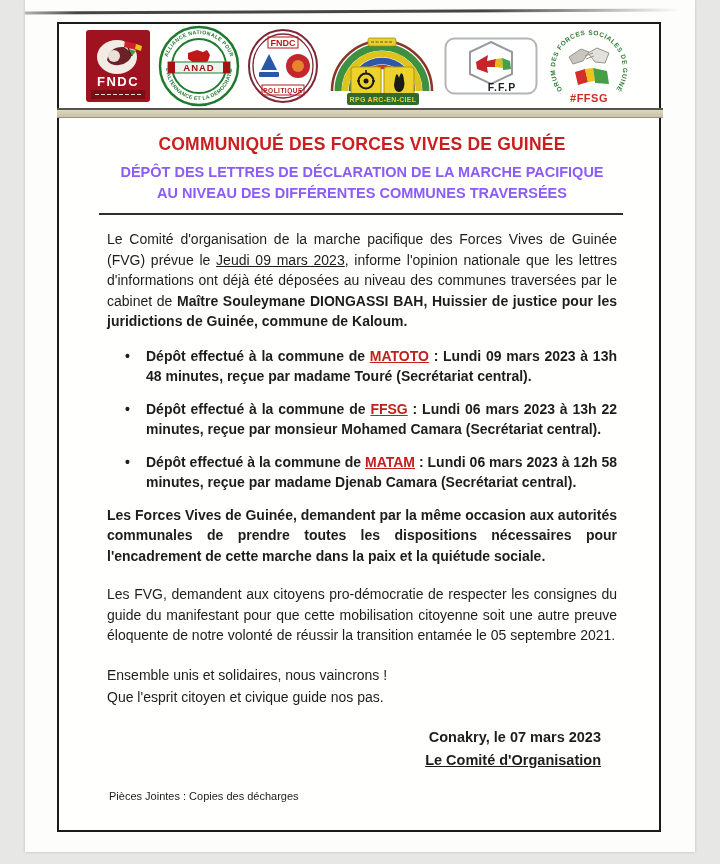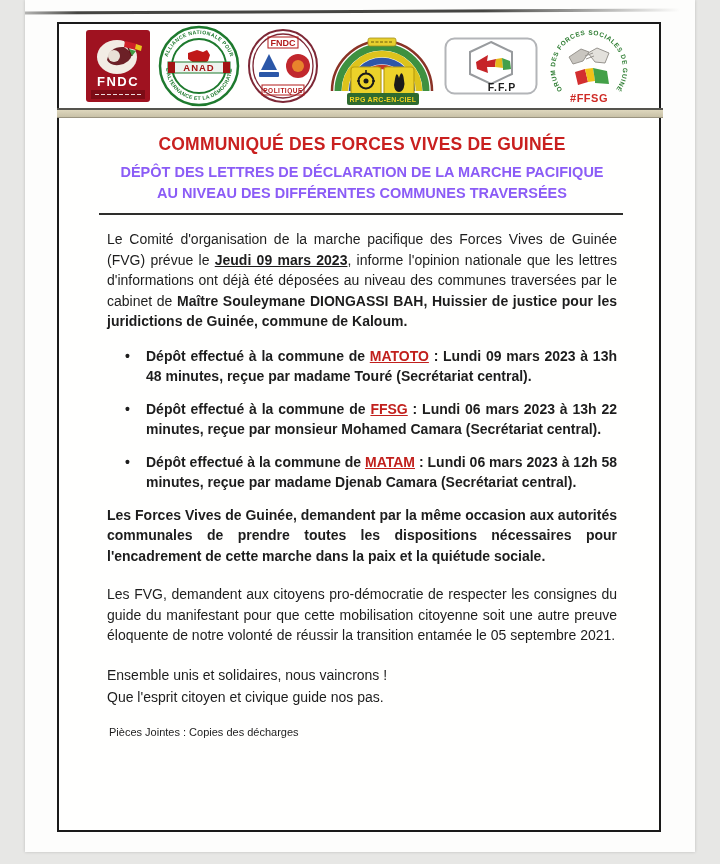--- a/index.html
+++ b/index.html
@@ -40,21 +40,21 @@
     text-align:center;font-size:17.5px;font-weight:800;letter-spacing:.2px;
     color:var(--title-red,#c9201f);
   }
   .doc-subtitle{
     text-align:center;font-size:14.5px;font-weight:700;color:#8b5cf6;
     line-height:1.45;max-width:500px;margin:7px auto 0;
   }
   .title-rule{height:2px;background:#2e2e2c;margin:9px -6px 0 -8px;border:0;}
   .para{font-size:14px;line-height:20.5px;text-align:justify;margin:14px 0 0;}
   .b{font-weight:700;}
-  .bu{font-weight:700;text-decoration:underline;}
+  .bu{font-weight:400;text-decoration:underline;}
   .bullets{list-style:none;margin:14px 0 0;padding:0 0 0 18px;}
   .bullets li{
     display:flex;gap:13px;margin-bottom:12px;
     font-size:14px;line-height:20.5px;font-weight:700;text-align:justify;
   }
   .bullets li::before{content:"•";flex:0 0 8px;font-weight:700;}
   .commune{color:var(--commune-red,#c1201c);text-decoration:underline;}
   .closing{font-size:14px;line-height:22px;margin-top:18px;}
   .signature{
     margin-top:18px;text-align:right;padding-right:16px;
@@ -199,18 +199,22 @@
 
       <p class="para b" style="margin-top:10px;">Les Forces Vives de Guinée, demandent par la même occasion aux autorités communales de prendre toutes les dispositions nécessaires pour l'encadrement de cette marche dans la paix et la quiétude sociale.</p>
 
       <p class="para" style="margin-top:18px;">Les FVG, demandent aux citoyens pro-démocratie de respecter les consignes du guide du manifestant pour que cette mobilisation citoyenne soit une autre preuve éloquente de notre volonté de réussir la transition entamée le 05 septembre 2021.</p>
 
       <div class="closing">
         <div>Ensemble unis et solidaires, nous vaincrons !</div>
         <div>Que l'esprit citoyen et civique guide nos pas.</div>
       </div>
 
+      <div class="signature">
+        <div>Conakry, le 07 mars 2023</div>
+        <div class="org">Le Comité d'Organisation</div>
+      </div>
 
       <div class="attachments">Pièces Jointes : Copies des décharges</div>
 
     </div>
   </div>
 </div>
 
 </body></html>

